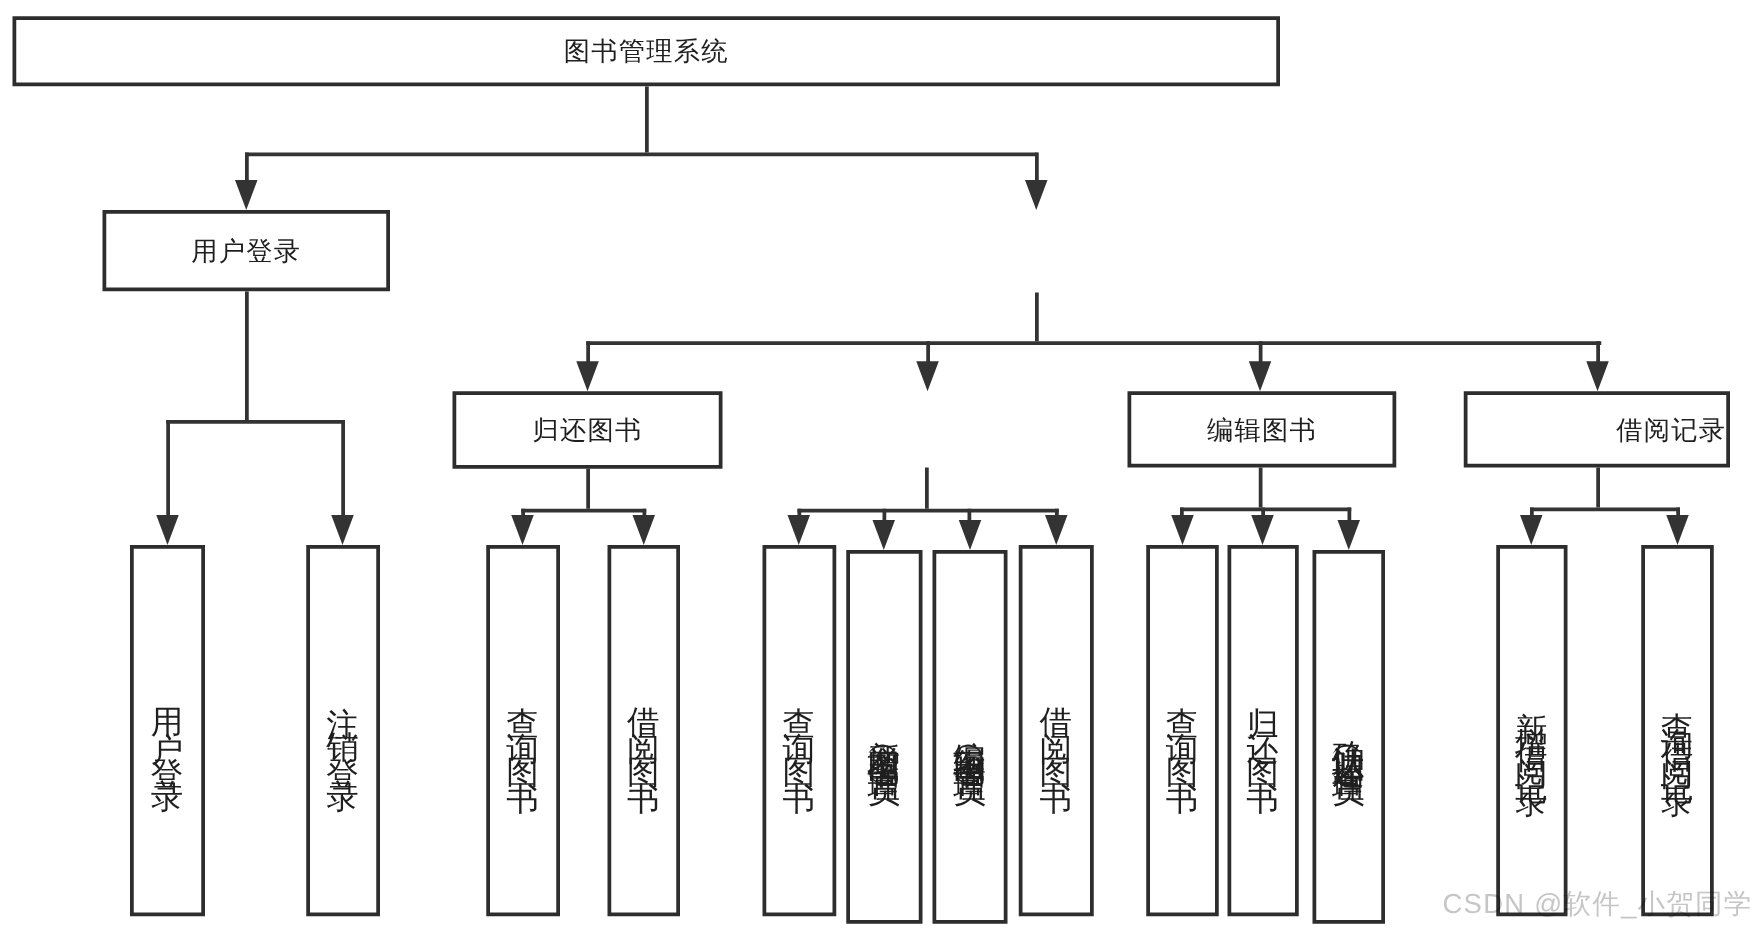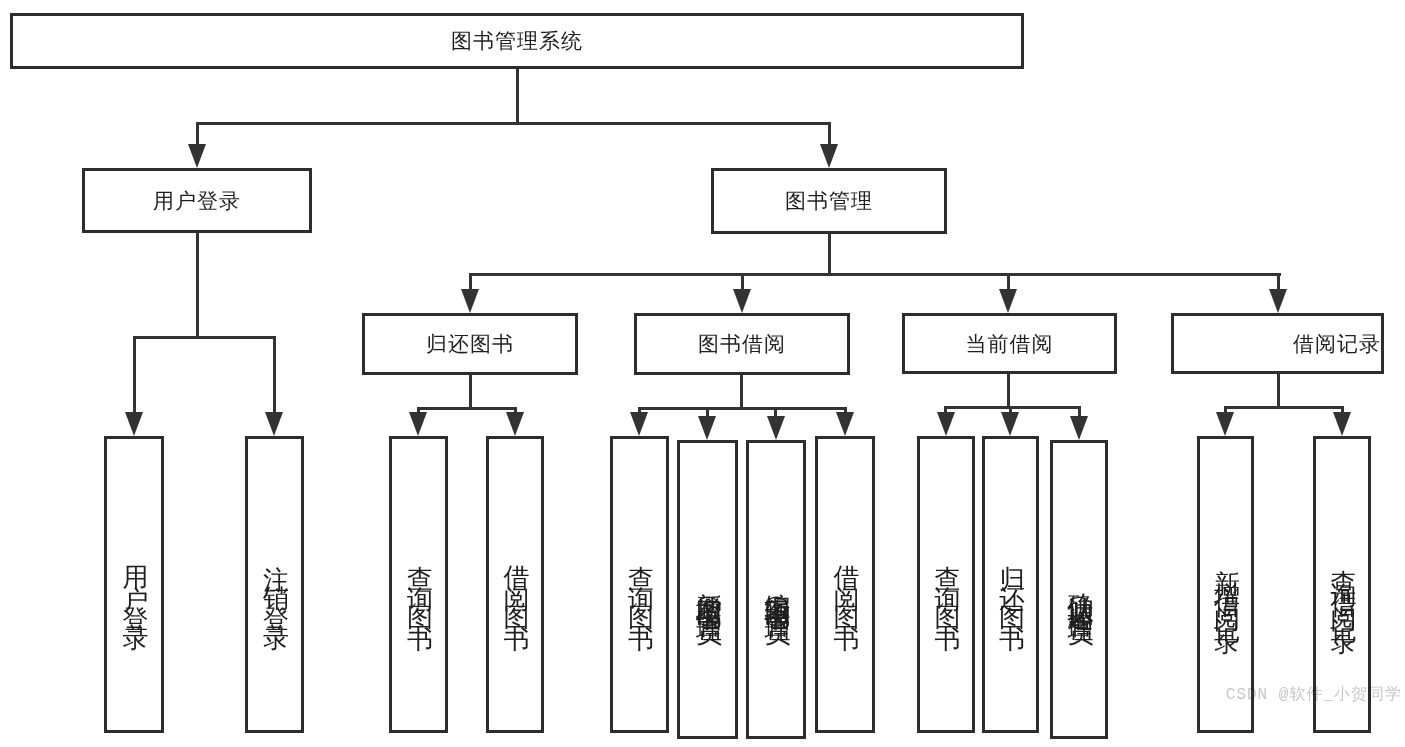--- a/index.html
+++ b/index.html
@@ -1,39 +1,39 @@
 <!DOCTYPE html>
 <html><head>
 <meta charset="utf-8">
 <style>
   html,body{margin:0;padding:0;background:#ffffff;}
   #canvas{
     position:relative;width:1405px;height:747px;background:#ffffff;overflow:hidden;
-    font-family:Liberation Mono, monospace;color:#1f1f1f;
+    font-family:Liberation Sans, sans-serif;color:#1f1f1f;
   }
   .box{
     position:absolute;box-sizing:border-box;background:#ffffff;
     border:3px solid #2d2d2d;display:flex;align-items:center;justify-content:center;
     font-size:21px;letter-spacing:1px;z-index:2;
   }
   .leaf{font-size:26px;}
   .vtext{writing-mode:vertical-rl;text-orientation:mixed;line-height:1;}
   .sp4{letter-spacing:20px;}
   .sp6{letter-spacing:12px;}
   .sp9{letter-spacing:4px;}
   .vline{position:absolute;width:3px;background:#333333;z-index:1;}
   .hline{position:absolute;height:3px;background:#333333;z-index:1;}
   .arrowhead{
     position:absolute;width:0;height:0;z-index:1;
     border-left:9px solid transparent;border-right:9px solid transparent;
     border-top:24px solid #333333;
   }
   #watermark{
-    position:absolute;top:684px;right:3px;z-index:5;
-    font-size:16px;color:#c6c6c6;mix-blend-mode:multiply;letter-spacing:1px;
+    position:absolute;top:708px;right:3px;z-index:5;
+    font-size:22px;color:#c6c6c6;mix-blend-mode:multiply;letter-spacing:1px;
   }
 </style>
 </head>
 <body>
 
 <div id="canvas">
 
   <div class="vline" style="left:516px;top:69px;height:53px;"></div>
   <div class="hline" style="left:196px;top:122px;width:634px;"></div>
   <div class="vline" style="left:196px;top:122px;height:26px;"></div>
@@ -93,32 +93,26 @@
   <div class="vline" style="left:1341px;top:406px;height:8px;"></div>
   <div class="arrowhead" style="left:1333px;top:412px;"></div>
 
   <div class="box" style="left:10px;top:13px;width:1014px;height:56px;">
     <span>图书管理系统</span>
   </div>
 
   <div class="box" style="left:82px;top:168px;width:230px;height:65px;">
     <span>用户登录</span>
   </div>
-  <div class="box" style="left:711px;top:168px;width:236px;height:66px;">
-    <span>图书管理</span>
-  </div>
 
   <div class="box" style="left:362px;top:313px;width:216px;height:62px;">
     <span>归还图书</span>
   </div>
-  <div class="box" style="left:634px;top:313px;width:216px;height:62px;">
-    <span>图书借阅</span>
-  </div>
   <div class="box" style="left:902px;top:313px;width:215px;height:61px;">
-    <span>当前借阅</span>
+    <span>编辑图书</span>
   </div>
   <div class="box" style="left:1171px;top:313px;width:213px;height:61px;justify-content:flex-end;">
     <span>借阅记录</span>
   </div>
 
   <div class="box leaf" style="left:104px;top:436px;width:60px;height:297px;">
     <span class="vtext sp4">用户登录</span>
   </div>
   <div class="box leaf" style="left:245px;top:436px;width:59px;height:297px;">
     <span class="vtext sp4">注销登录</span>

